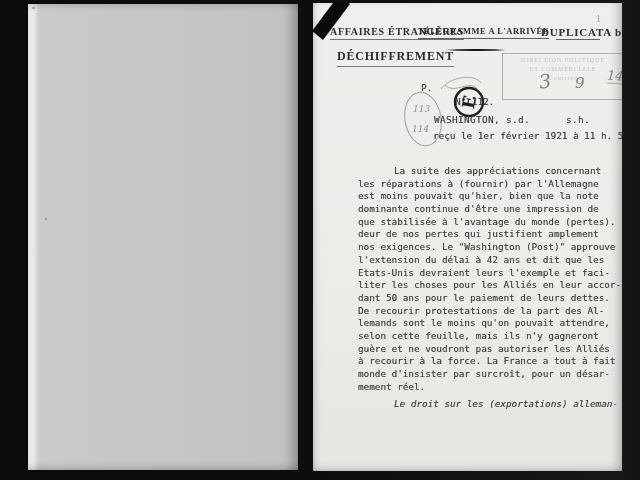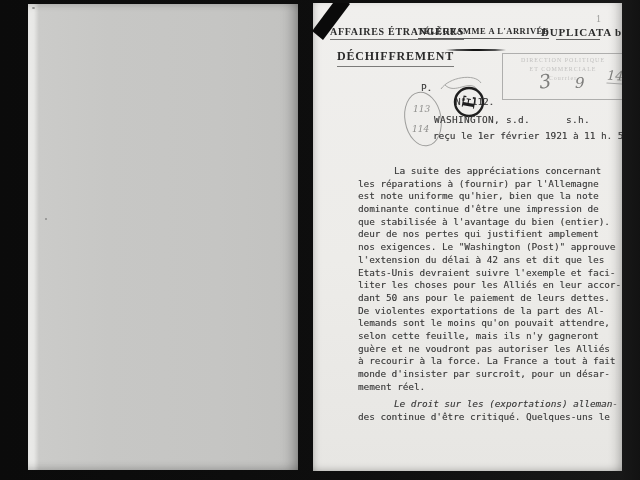--- a/index.html
+++ b/index.html
@@ -102,33 +102,32 @@
     <circle cx="34" cy="27" r="14" fill="none" stroke="#1f1f1f" stroke-width="2.4"></circle>
     <text x="34" y="27" transform="rotate(-80 34 27)" text-anchor="middle" dominant-baseline="central" font-family="DejaVu Serif, serif" font-size="17" font-weight="bold" fill="#1f1f1f">E</text>
   </svg>
 
   <div class="tw m-origin">WASHINGTON, s.d.      s.h.</div>
   <div class="tw m-received">reçu le 1er février 1921 à 11 h. 50</div>
 
   <div class="body-text">
     <div class="tl indent">La suite des appréciations concernant</div>
     <div class="tl">les réparations à (fournir) par l'Allemagne</div>
-    <div class="tl">est note uniforme qu'hier, bien que la note</div>
+    <div class="tl">est moins pouvait qu'hier, bien que la note</div>
     <div class="tl">dominante continue d'être une impression de</div>
-    <div class="tl">que stabilisée à l'avantage du bien (entier).</div>
+    <div class="tl">que stabilisée à l'avantage du monde (pertes).</div>
     <div class="tl">deur de nos pertes qui justifient amplement</div>
     <div class="tl">nos exigences. Le "Washington (Post)" approuve</div>
     <div class="tl">l'extension du délai à 42 ans et dit que les</div>
-    <div class="tl">Etats-Unis devraient suivre l'exemple et faci-</div>
+    <div class="tl">Etats-Unis devraient leurs l'exemple et faci-</div>
     <div class="tl">liter les choses pour les Alliés en leur accor-</div>
     <div class="tl">dant 50 ans pour le paiement de leurs dettes.</div>
-    <div class="tl">De violentes exportations de la part des Al-</div>
+    <div class="tl">De recourir protestations de la part des Al-</div>
     <div class="tl">lemands sont le moins qu'on pouvait attendre,</div>
     <div class="tl">selon cette feuille, mais ils n'y gagneront</div>
     <div class="tl">guère et ne voudront pas autoriser les Alliés</div>
     <div class="tl">à recourir à la force. La France a tout à fait</div>
     <div class="tl">monde d'insister par surcroît, pour un désar-</div>
     <div class="tl">mement réel.</div>
     <div class="tl indent gap-before">Le droit sur les (exportations) alleman-</div>
-    <div class="tl">des continue d'être critiqué. Quelques-uns le</div>
   </div>
 
 </div>
 
 </body></html>

